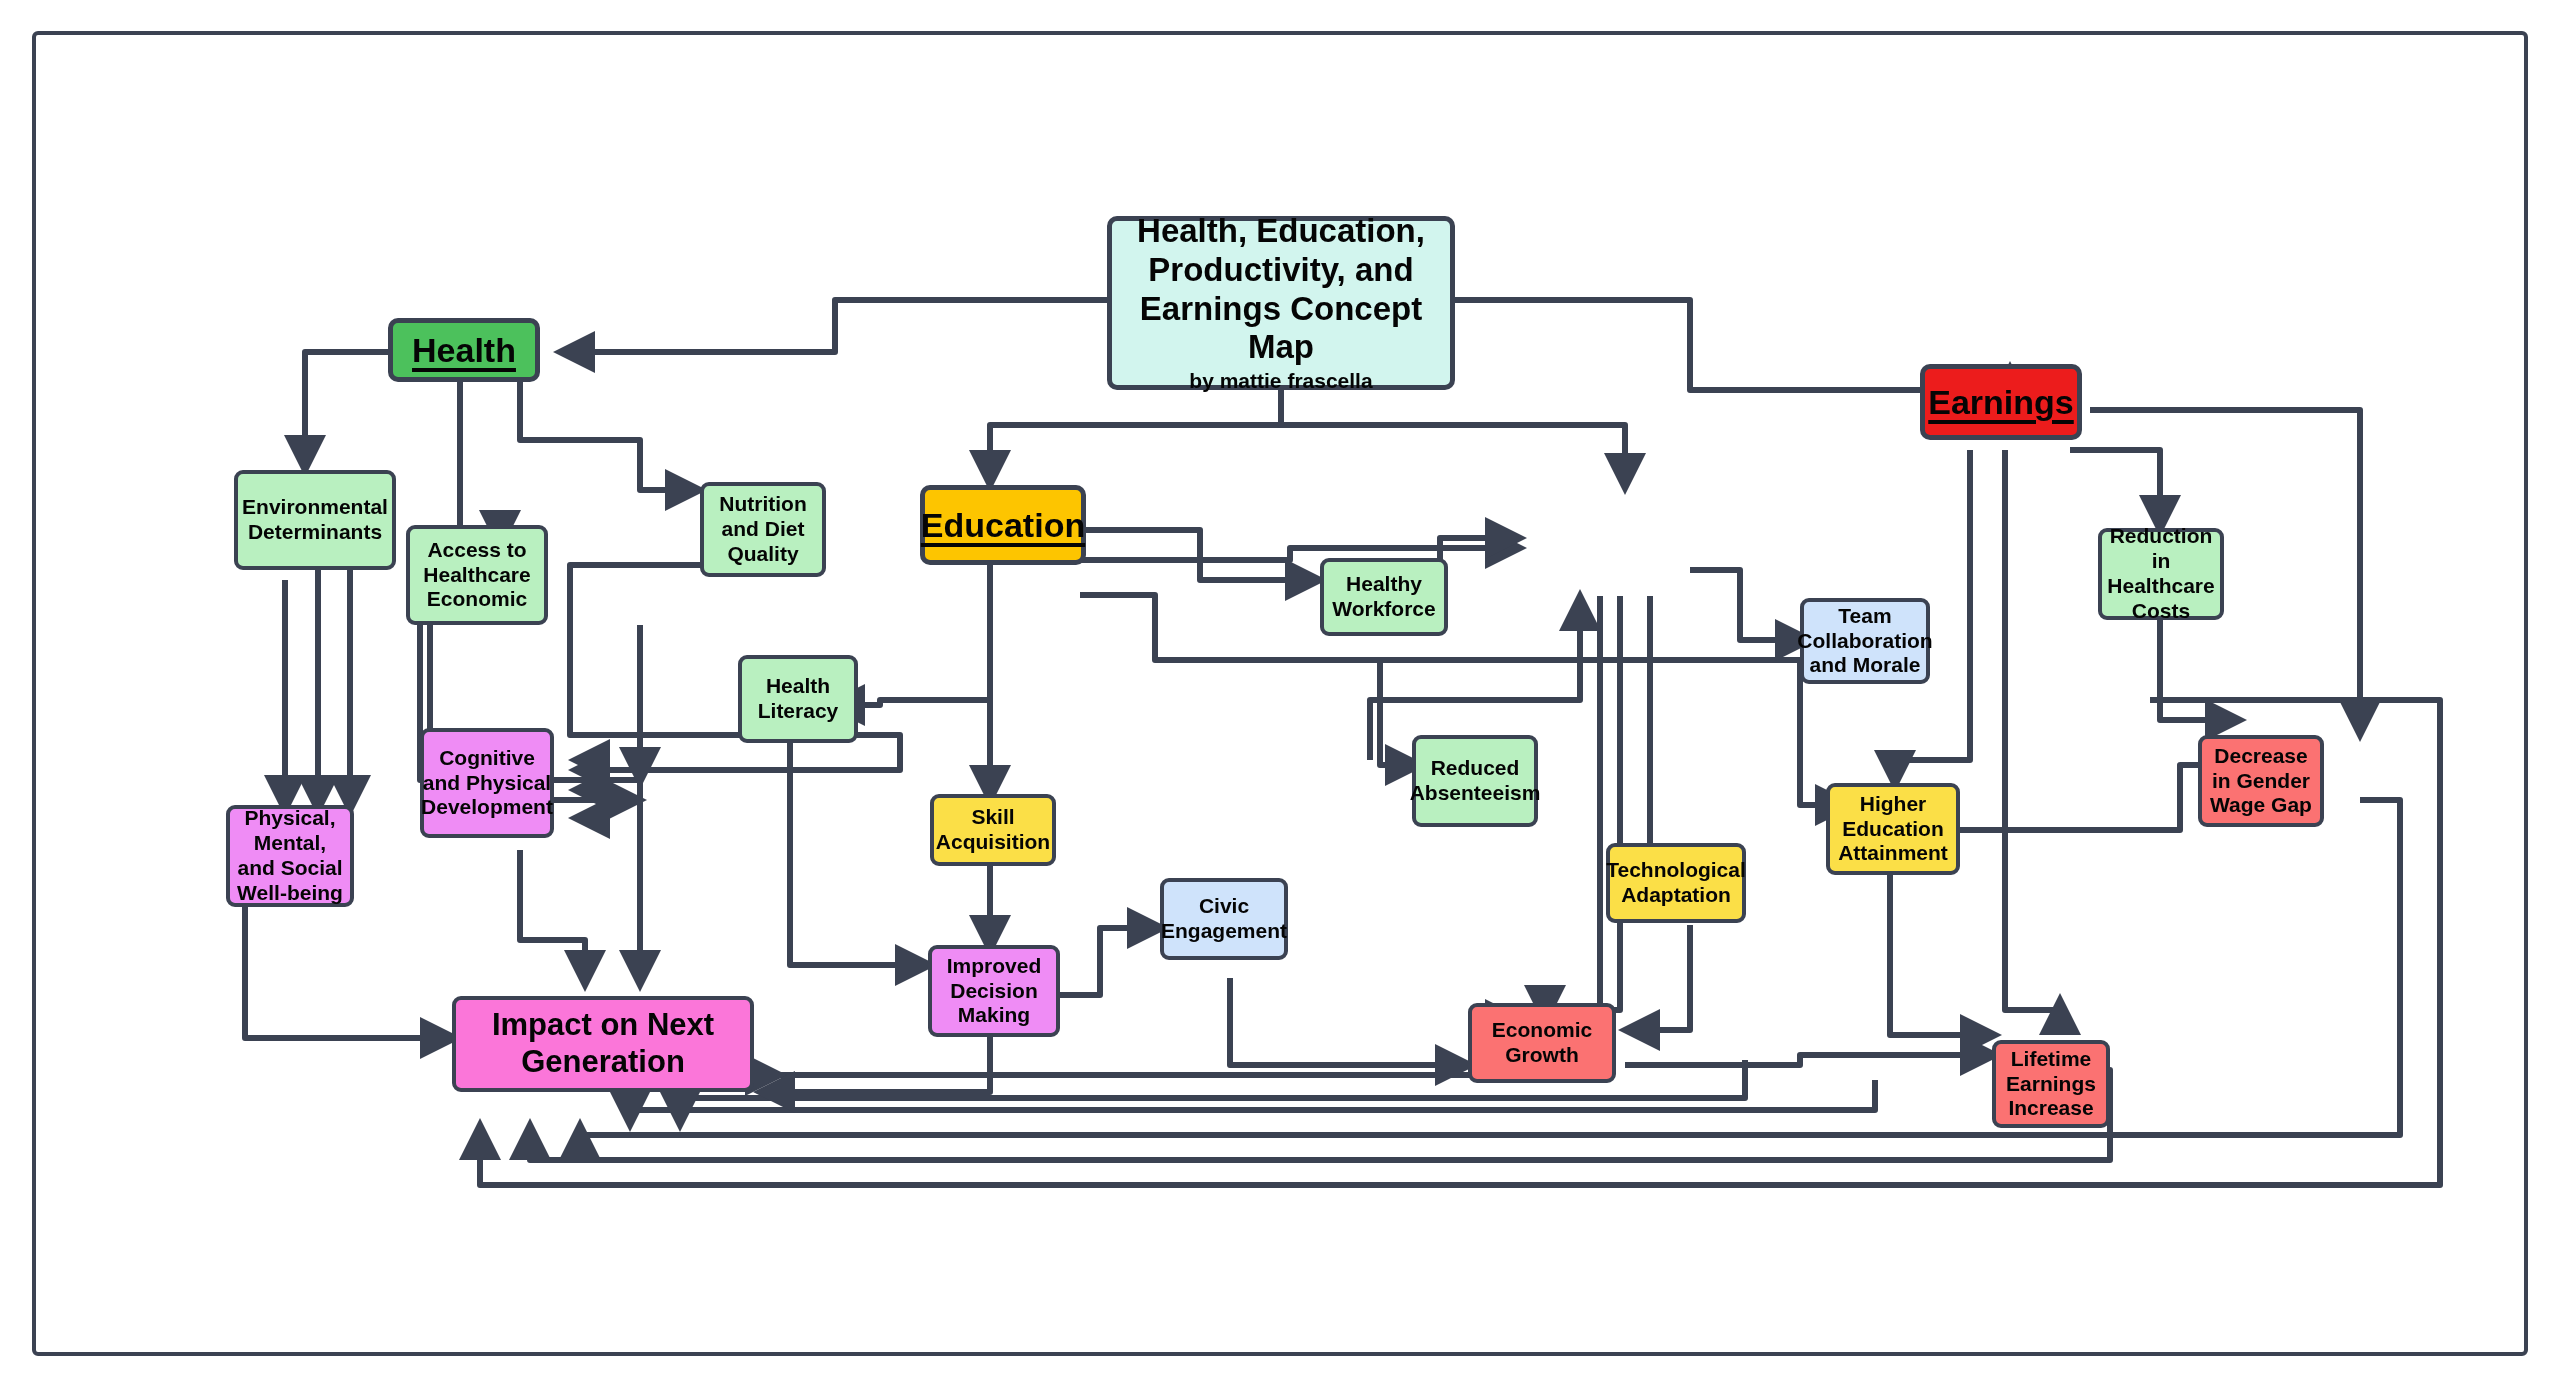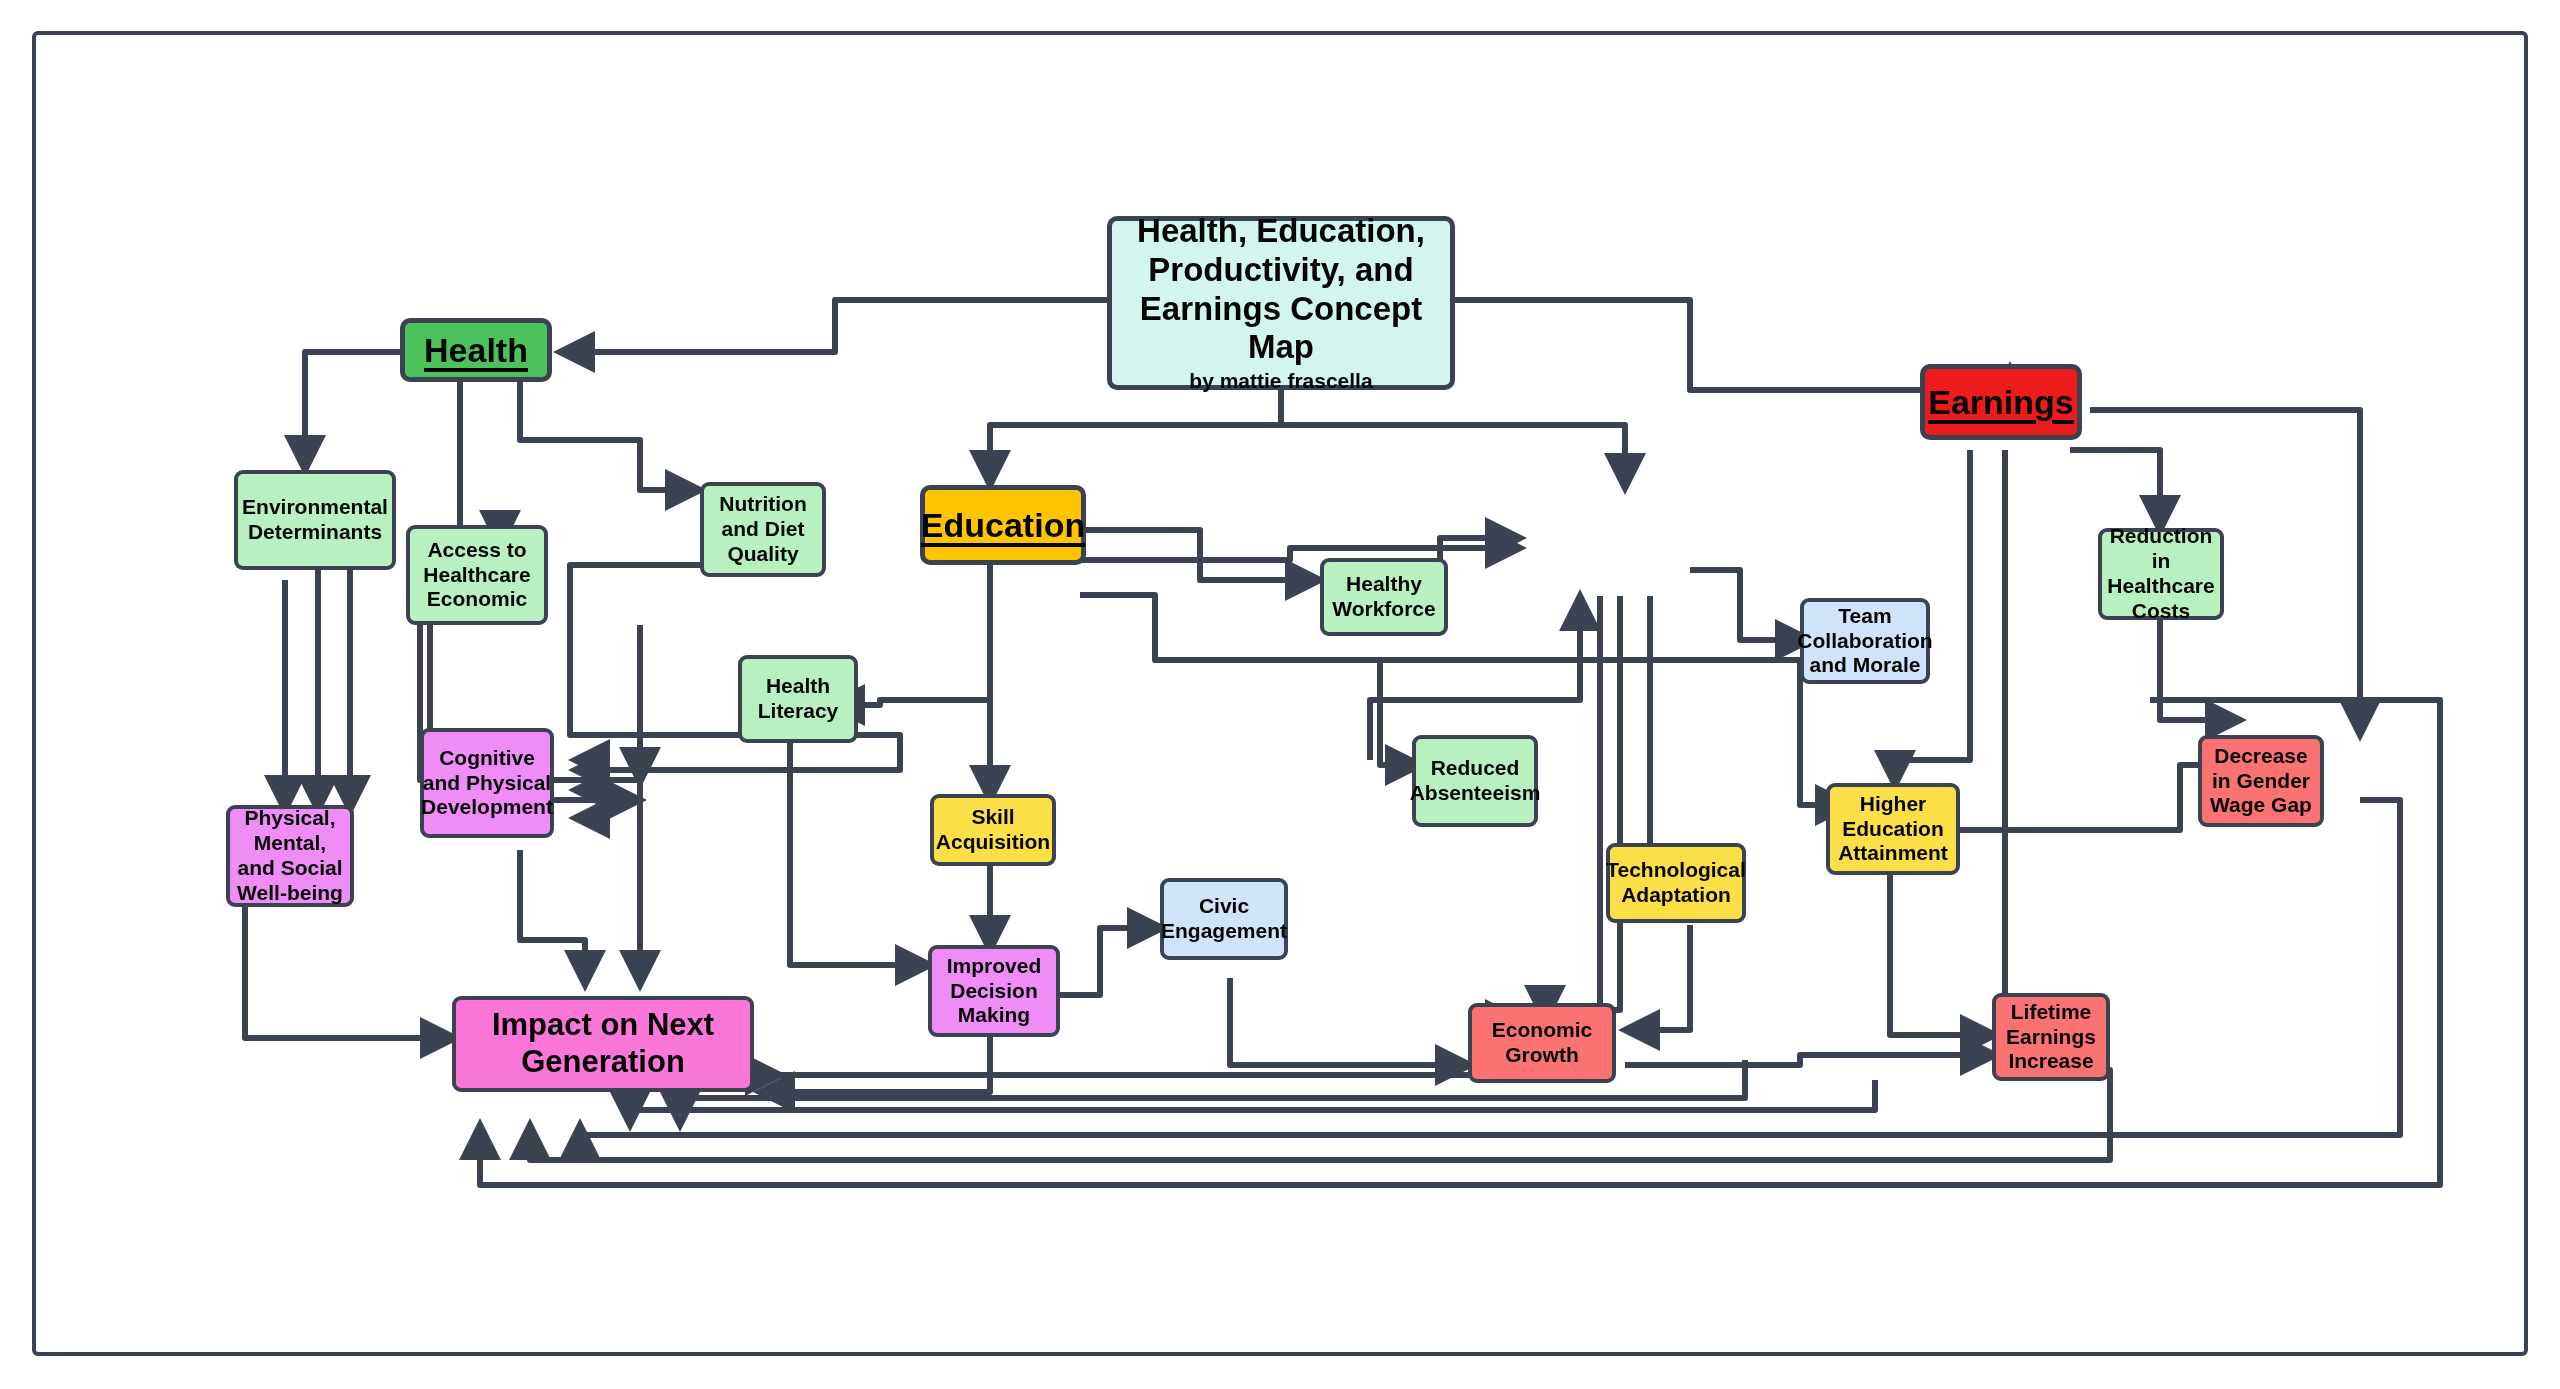--- a/index.html
+++ b/index.html
@@ -127,21 +127,21 @@
 
       <path d="M640,625 L640,985"></path>
     </g>
   </svg>
 
   <div class="node title-node" style="left:1107px;top:216px;width:348px;height:174px;background:#d2f5ee;">
     <div class="title-main">Health, Education, Productivity, and Earnings Concept Map</div>
     <div class="title-by">by mattie frascella</div>
   </div>
 
-  <div class="node" style="left:388px;top:318px;width:152px;height:64px;background:#4cc15c;margin-left:12px;">
+  <div class="node" style="left:388px;top:318px;width:152px;height:64px;background:#4cc15c;">
     <span class="big u">Health</span>
   </div>
 
   <div class="node" style="left:920px;top:485px;width:166px;height:80px;background:#fdc500;">
     <span class="big u">Education</span>
   </div>
 
 
   <div class="node" style="left:1920px;top:364px;width:162px;height:76px;background:#ec1c1c;">
     <span class="big u">Earnings</span>
@@ -204,21 +204,21 @@
   </div>
 
   <div class="node sub mid" style="left:1800px;top:598px;width:130px;height:86px;background:#cfe3fb;">
     <span>Team Collaboration and Morale</span>
   </div>
 
   <div class="node sub mid" style="left:1468px;top:1003px;width:148px;height:80px;background:#fb7272;">
     <span>Economic Growth</span>
   </div>
 
-  <div class="node sub mid" style="left:1992px;top:993px;width:118px;height:88px;background:#fb7272;">
+  <div class="node sub mid" style="left:1992px;top:1040px;width:118px;height:88px;background:#fb7272;">
     <span>Lifetime Earnings Increase</span>
   </div>
 
   <div class="node sub mid" style="left:2198px;top:735px;width:126px;height:92px;background:#fb7272;">
     <span>Decrease in Gender Wage Gap</span>
   </div>
 
   <div class="node sub" style="left:452px;top:996px;width:302px;height:96px;background:#fb76d9;font-size:31px;">
     <span>Impact on Next Generation</span>
   </div>

